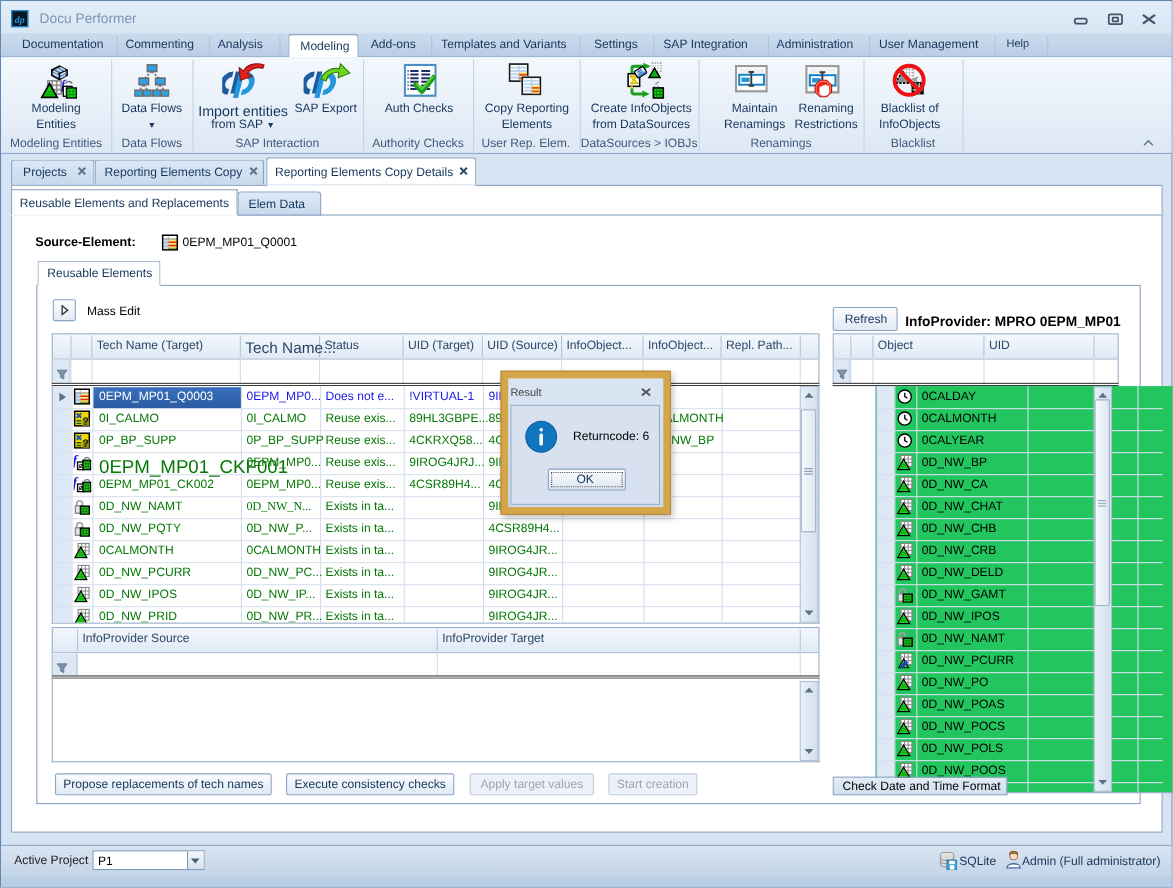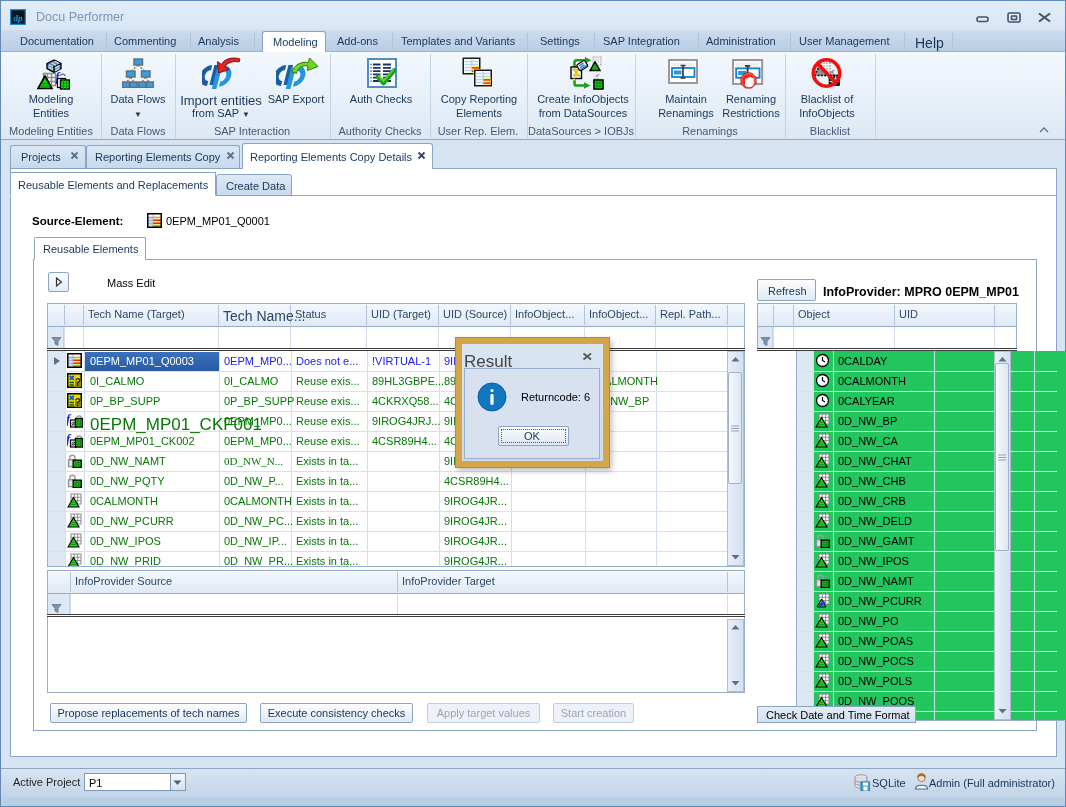--- a/index.html
+++ b/index.html
@@ -29,21 +29,21 @@
 <div class="abs" style="left:1px;top:30px;width:1064px;height:22px;background:linear-gradient(#cddcee,#b9cde5);border-bottom:1px solid #98b2d1;"></div>
 <div class="abs txt" style="left:20px;top:35px;font-size:11px;color:#16365c;">Documentation</div>
 <div class="abs txt" style="left:114px;top:35px;font-size:11px;color:#16365c;">Commenting</div>
 <div class="abs txt" style="left:198px;top:35px;font-size:11px;color:#16365c;">Analysis</div>
 <div class="abs txt" style="left:337px;top:35px;font-size:11px;color:#16365c;">Add-ons</div>
 <div class="abs txt" style="left:401px;top:35px;font-size:11px;color:#16365c;">Templates and Variants</div>
 <div class="abs txt" style="left:540px;top:35px;font-size:11px;color:#16365c;">Settings</div>
 <div class="abs txt" style="left:603px;top:35px;font-size:11px;color:#16365c;">SAP Integration</div>
 <div class="abs txt" style="left:706px;top:35px;font-size:11px;color:#16365c;">Administration</div>
 <div class="abs txt" style="left:799px;top:35px;font-size:11px;color:#16365c;">User Management</div>
-<div class="abs txt" style="left:915px;top:35px;font-size:14px;color:#16365c;">Help</div>
+<div class="abs txt" style="left:915px;top:35px;font-size:10px;color:#16365c;">Help</div>
 <div class="abs" style="left:106px;top:33px;width:1px;height:17px;background:#afc3dc;"></div>
 <div class="abs" style="left:190px;top:33px;width:1px;height:17px;background:#afc3dc;"></div>
 <div class="abs" style="left:254px;top:33px;width:1px;height:17px;background:#afc3dc;"></div>
 <div class="abs" style="left:392px;top:33px;width:1px;height:17px;background:#afc3dc;"></div>
 <div class="abs" style="left:527px;top:33px;width:1px;height:17px;background:#afc3dc;"></div>
 <div class="abs" style="left:594px;top:33px;width:1px;height:17px;background:#afc3dc;"></div>
 <div class="abs" style="left:698px;top:33px;width:1px;height:17px;background:#afc3dc;"></div>
 <div class="abs" style="left:790px;top:33px;width:1px;height:17px;background:#afc3dc;"></div>
 <div class="abs" style="left:904px;top:33px;width:1px;height:17px;background:#afc3dc;"></div>
 <div class="abs" style="left:952px;top:33px;width:1px;height:17px;background:#afc3dc;"></div>
@@ -253,21 +253,21 @@
     <path d="M1.5 1.5 L7.5 7.5 M7.5 1.5 L1.5 7.5" stroke="#5a7189" stroke-width="1.8"></path>
   </svg>
 <svg class="abs" style="left:417px;top:151px;" width="9" height="9">
     <path d="M1.5 1.5 L7.5 7.5 M7.5 1.5 L1.5 7.5" stroke="#2c4668" stroke-width="1.8"></path>
   </svg>
 <div class="abs" style="left:10px;top:168px;width:1047px;height:589px;background:#fff;border:1px solid #8aa4c4;"></div>
 <div class="abs" style="left:10px;top:172px;width:206px;height:24px;background:#fff;border:1px solid #8aa4c4;border-bottom:1px solid #fff;z-index:3;"></div>
 <div class="abs" style="left:216px;top:174px;width:76px;height:22px;background:linear-gradient(#dde9f5,#c9daed);border:1px solid #8aa4c4;border-radius:3px 3px 0 0;z-index:2;"></div>
 <div class="abs" style="left:11px;top:195px;width:1045px;height:1px;background:#8aa4c4;z-index:1;"></div>
 <div class="abs txt" style="left:18px;top:179px;font-size:11px;color:#16365c;z-index:4;">Reusable Elements and Replacements</div>
-<div class="abs txt" style="left:226px;top:180px;font-size:11px;color:#16365c;z-index:4;">Create Data</div>
+<div class="abs txt" style="left:226px;top:180px;font-size:11px;color:#16365c;z-index:4;">Elem Data</div>
 <div class="abs" style="left:243px;top:168px;width:189px;height:1px;background:#fff;z-index:2;"></div>
 <div class="abs txt" style="left:32px;top:215px;font-size:11.5px;font-weight:bold;color:#000;">Source-Element:</div>
 <div class="abs" style="left:147px;top:213px;"><svg width="15" height="15" viewBox="0 0 15 15">
       <rect x="1" y="1" width="13" height="13" fill="#fff"></rect>
       <rect x="1" y="4.2" width="5" height="9.8" fill="#c6daee"></rect>
       <path d="M1 7.4 h5 M1 10.6 h5" stroke="#9db8d4" stroke-width="1"></path>
       <rect x="6" y="4.2" width="8" height="9.8" fill="#f3ef72"></rect>
       <path d="M6 7.2 h8 M6 10.2 h8" stroke="#ee2211" stroke-width="1.5"></path>
       <path d="M6 13 h8" stroke="#99991e" stroke-width="1.6"></path>
       <path d="M6 1 v13" stroke="#aab" stroke-width="0.7"></path>
@@ -275,21 +275,21 @@
       <rect x="0.75" y="0.75" width="13.5" height="13.5" fill="none" stroke="#000" stroke-width="1.5"></rect>
     </svg></div>
 <div class="abs txt" style="left:166px;top:215px;font-size:11px;color:#000;">0EPM_MP01_Q0001</div>
 <div class="abs" style="left:33px;top:259px;width:1004px;height:472px;border:1px solid #8aa4c4;background:#fff;"></div>
 <div class="abs" style="left:34px;top:237px;width:112px;height:23px;background:#fff;border:1px solid #8aa4c4;border-bottom:1px solid #fff;border-radius:2px 2px 0 0;"></div>
 <div class="abs txt" style="left:43px;top:243px;font-size:11px;color:#16365c;">Reusable Elements</div>
 <div class="abs" style="left:48px;top:272px;width:21px;height:20px;background:linear-gradient(#fdfdfe,#e2ebf5);border:1px solid #8aa4c4;border-radius:2px;"></div>
 <svg class="abs" style="left:55px;top:277px;" width="8" height="10">
     <path d="M1.5 1 L6.5 5 L1.5 9 Z" fill="none" stroke="#333" stroke-width="1.2"></path>
   </svg>
-<div class="abs txt" style="left:79px;top:277px;font-size:11px;color:#000;margin-left:28px;">Mass Edit</div>
+<div class="abs txt" style="left:79px;top:277px;font-size:11px;color:#000;">Mass Edit</div>
 <div class="abs" style="left:757px;top:279px;width:59px;height:22px;background:linear-gradient(#fdfdfe,#dfe9f4);border:1px solid #8aa4c4;border-radius:2px;"></div>
 <div class="abs txt" style="left:768px;top:285px;font-size:11px;color:#16365c;">Refresh</div>
 <div class="abs txt" style="left:823px;top:285px;font-size:12.5px;font-weight:bold;color:#000;">InfoProvider: MPRO 0EPM_MP01</div>
 <div class="abs" style="left:47px;top:303px;width:698px;height:24px;background:linear-gradient(#f4f8fd,#dfe9f5);border:1px solid #99aec7;border-bottom:1px solid #99aec7;">
 </div>
 <div class="abs" style="left:64px;top:305px;width:1px;height:20px;background:#b4c5da;"></div>
 <div class="abs" style="left:83px;top:305px;width:1px;height:20px;background:#b4c5da;"></div>
 <div class="abs" style="left:218px;top:305px;width:1px;height:20px;background:#b4c5da;"></div>
 <div class="abs" style="left:290px;top:305px;width:1px;height:20px;background:#b4c5da;"></div>
 <div class="abs" style="left:366px;top:305px;width:1px;height:20px;background:#b4c5da;"></div>
@@ -688,21 +688,21 @@
     <path d="M0.5 1 L4.5 5.5 L8.5 1 Z" fill="#5a7189"></path>
   </svg>
 <div class="abs" style="left:995px;top:363px;width:14px;height:188px;background:linear-gradient(90deg,#f6f9fc,#dde7f2);border:1px solid #9fb3ca;border-radius:2px;"></div>
 <svg class="abs" style="left:998px;top:454px;" width="8" height="7">
     <path d="M0 1 h8 M0 3.5 h8 M0 6 h8" stroke="#8fa3bb" stroke-width="1"></path>
   </svg>
 <div class="abs" style="left:757px;top:706px;width:159px;height:17px;background:linear-gradient(#e3ecf6,#d2e0ef);border:1px solid #8aa4c4;z-index:5;"></div>
 <div class="abs txt" style="left:766px;top:709px;font-size:11px;color:#000;z-index:6;">Check Date and Time Format</div>
 <div class="abs" style="left:455px;top:337px;width:155px;height:131px;background:#d5a54a;border:1px solid #b8893a;box-shadow:2px 3px 6px rgba(0,0,0,0.25);z-index:10;"></div>
 <div class="abs" style="left:462px;top:344px;width:141px;height:117px;background:linear-gradient(#dae5f2,#ccdaeb);z-index:11;"></div>
-<div class="abs txt" style="left:464px;top:352px;font-size:17px;color:#444;z-index:12;text-align:right;">Result</div>
+<div class="abs txt" style="left:464px;top:352px;font-size:10px;color:#444;z-index:12;text-align:right;">Result</div>
 <svg class="abs" style="left:582px;top:352px;z-index:12;" width="11" height="9">
     <path d="M1.5 1.5 L9 7.5 M9 1.5 L1.5 7.5" stroke="#555" stroke-width="1.8"></path>
   </svg>
 <div class="abs" style="left:464px;top:368px;width:136px;height:91px;background:#d7e1f0;border:1px solid #98aec9;z-index:11;"></div>
 <svg class="abs" style="left:477px;top:382px;z-index:12;" width="30" height="30">
     <circle cx="15" cy="15" r="14" fill="#1176c0"></circle>
     <circle cx="15" cy="15" r="14" fill="none" stroke="#0b5e9e" stroke-width="1"></circle>
     <rect x="13.4" y="7" width="3.2" height="3.2" rx="1.6" fill="#fff"></rect>
     <rect x="13.4" y="12" width="3.2" height="11" rx="1.4" fill="#fff"></rect>
   </svg>

